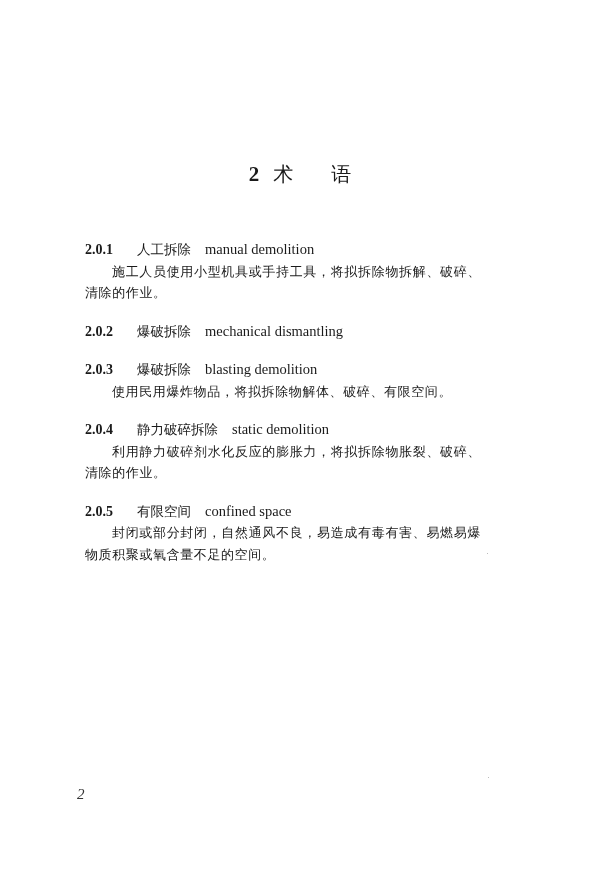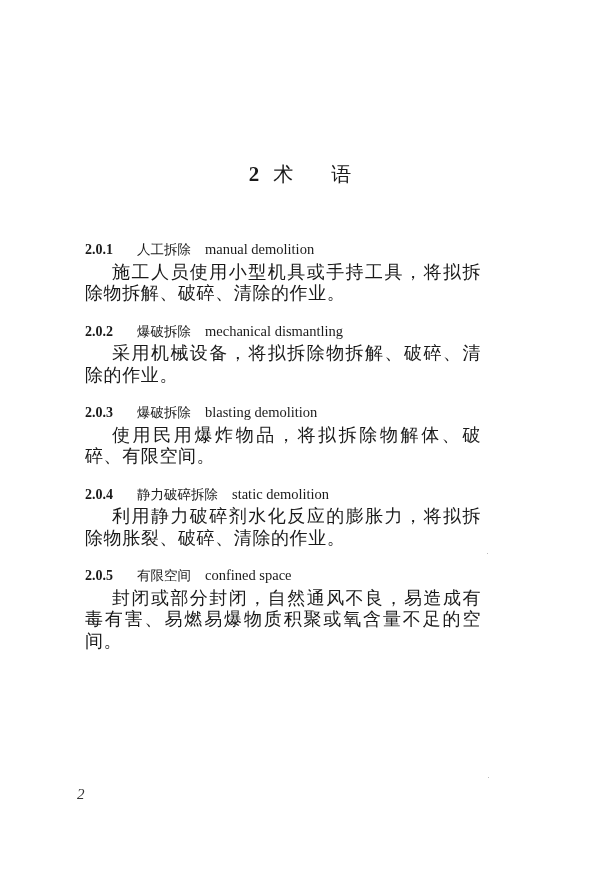--- a/index.html
+++ b/index.html
@@ -60,21 +60,21 @@
     }
     .term-zh {
       font-size: 13.5px;
       margin-right: 14px;
     }
     .term-en {
       font-family: "Liberation Serif", serif;
       font-size: 14.5px;
     }
     .term-def {
-      font-size: 18px;
+      font-size: 13px;
       line-height: 21.5px;
       text-indent: 27px;
       margin: 0;
       letter-spacing: 0.6px;
       text-align: justify;
     }
     .page-number {
       position: absolute;
       left: 77px;
       top: 786px;
@@ -103,21 +103,20 @@
       <div class="term-head">
         <span class="term-num">2.0.1</span><span class="term-zh">人工拆除</span><span class="term-en">manual demolition</span>
       </div>
       <p class="term-def">施工人员使用小型机具或手持工具，将拟拆除物拆解、破碎、清除的作业。</p>
     </div>
 
     <div class="term">
       <div class="term-head">
         <span class="term-num">2.0.2</span><span class="term-zh">爆破拆除</span><span class="term-en">mechanical dismantling</span>
       </div>
-      <p class="term-def">采用机械设备，将拟拆除物拆解、破碎、清除的作业。</p>
     </div>
 
     <div class="term">
       <div class="term-head">
         <span class="term-num">2.0.3</span><span class="term-zh">爆破拆除</span><span class="term-en">blasting demolition</span>
       </div>
       <p class="term-def">使用民用爆炸物品，将拟拆除物解体、破碎、有限空间。</p>
     </div>
 
     <div class="term">

